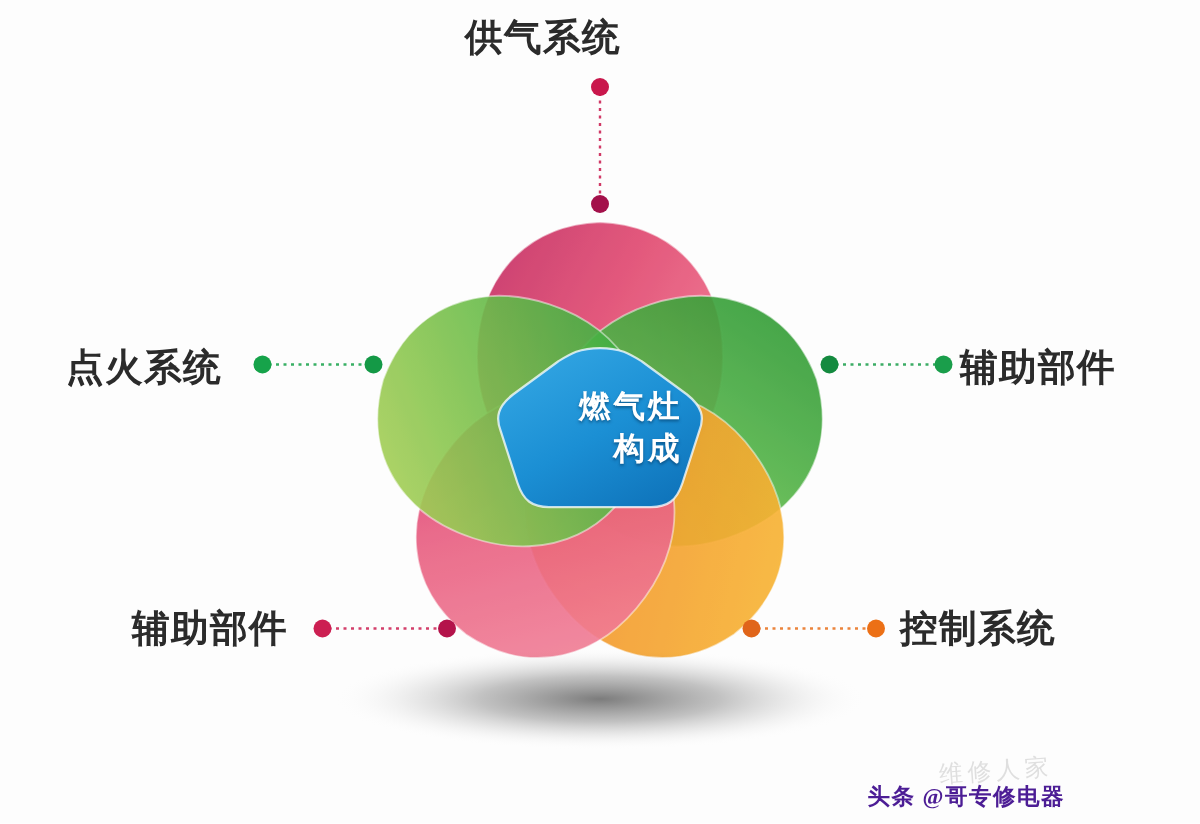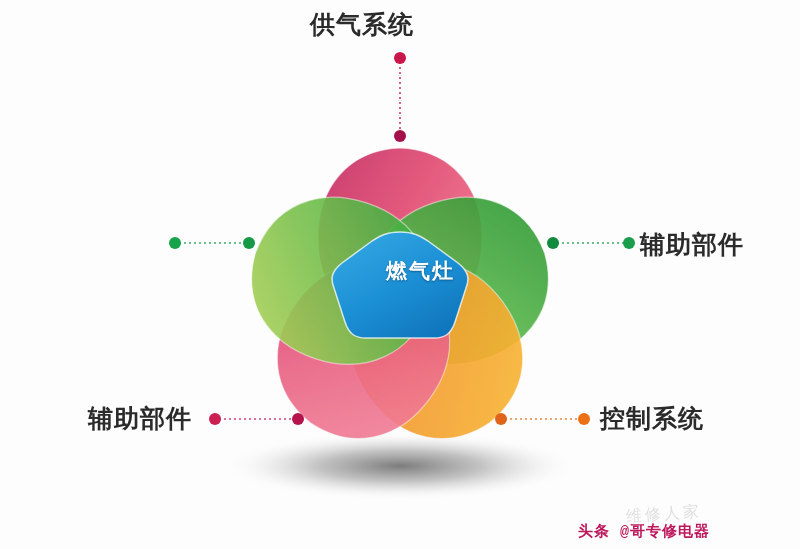--- a/index.html
+++ b/index.html
@@ -61,24 +61,24 @@
     pointer-events: none;
     font-family: "DejaVu Sans", "Liberation Sans", sans-serif;
   }
   .center-text .line2 { display: block; }
 
   .watermark {
     position: absolute;
     right: 14px;
     bottom: 8px;
     font-size: 15px;
-    color: #be185d;
+    color: #4c1d95;
     font-weight: bold;
     letter-spacing: 1px;
-    font-family: Liberation Mono, monospace;
+    font-family: Liberation Serif, serif;
   }
   .watermark-ghost {
     position: absolute;
     right: 22px;
     bottom: 24px;
     font-size: 16px;
     color: rgba(120,120,120,0.22);
     letter-spacing: 3px;
     font-family: "DejaVu Sans", "Liberation Sans", sans-serif;
     transform: rotate(-4deg);
@@ -206,21 +206,23 @@
   </svg>
 
   <div class="label" id="label-top">供气系统</div>
 
   <div class="label" id="label-bottomright">控制系统</div>
 
   <div class="label" id="label-right">辅助部件</div>
 
   <div class="label" id="label-bottomleft">辅助部件</div>
 
+  <div class="label" id="label-left">点火系统</div>
 
   <div class="center-text">
     <span>燃气灶</span>
+    <span class="line2">构成</span>
   </div>
 
   <div class="watermark-ghost">维修人家</div>
   <div class="watermark">头条 @哥专修电器</div>
 
 </div>
 
 </body></html>

